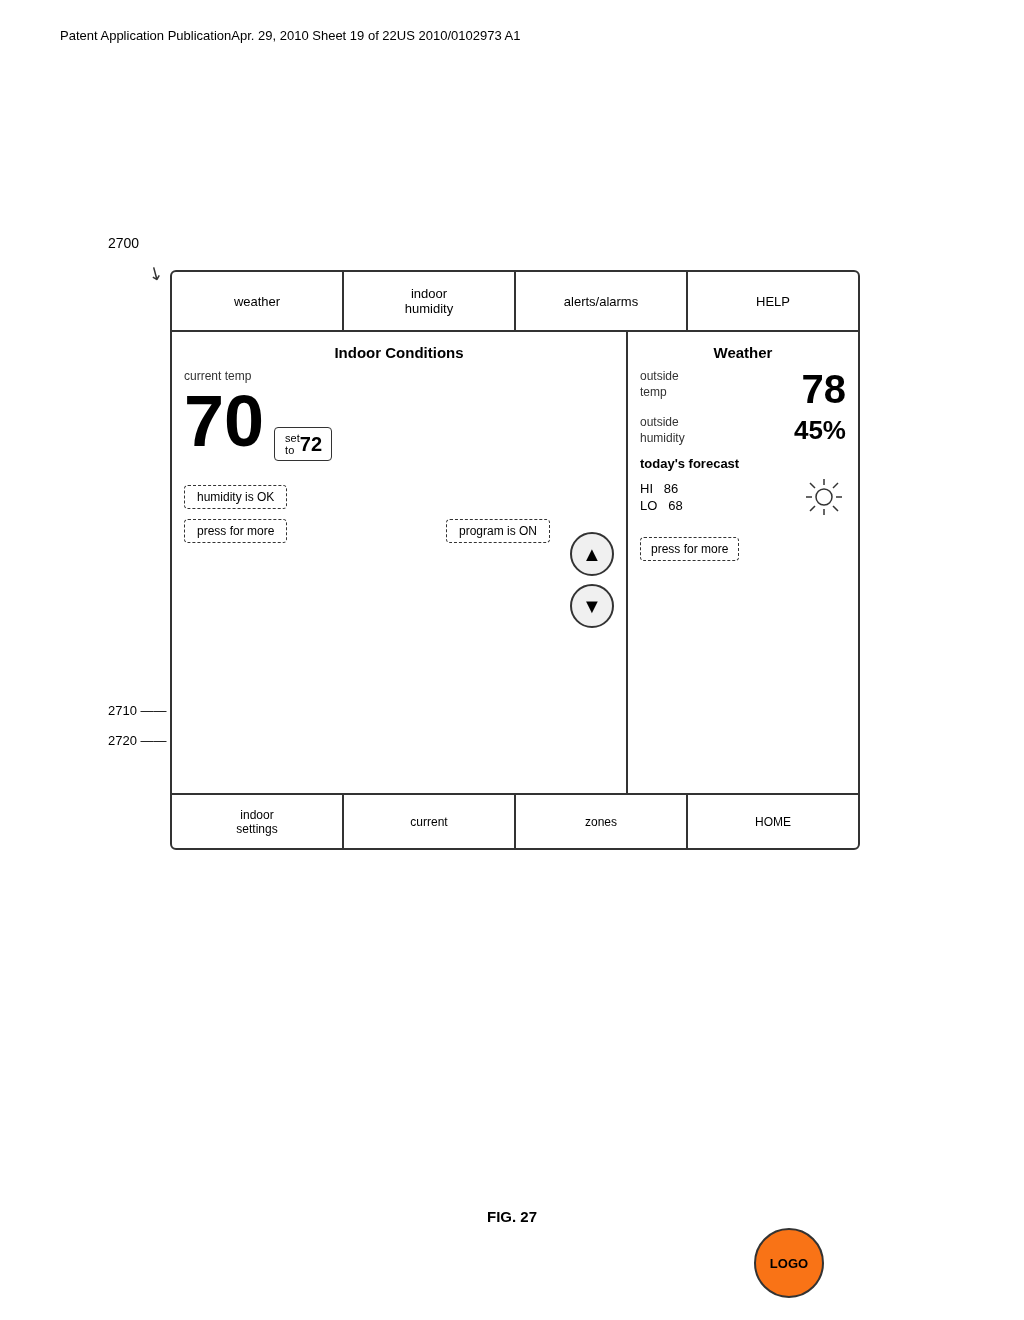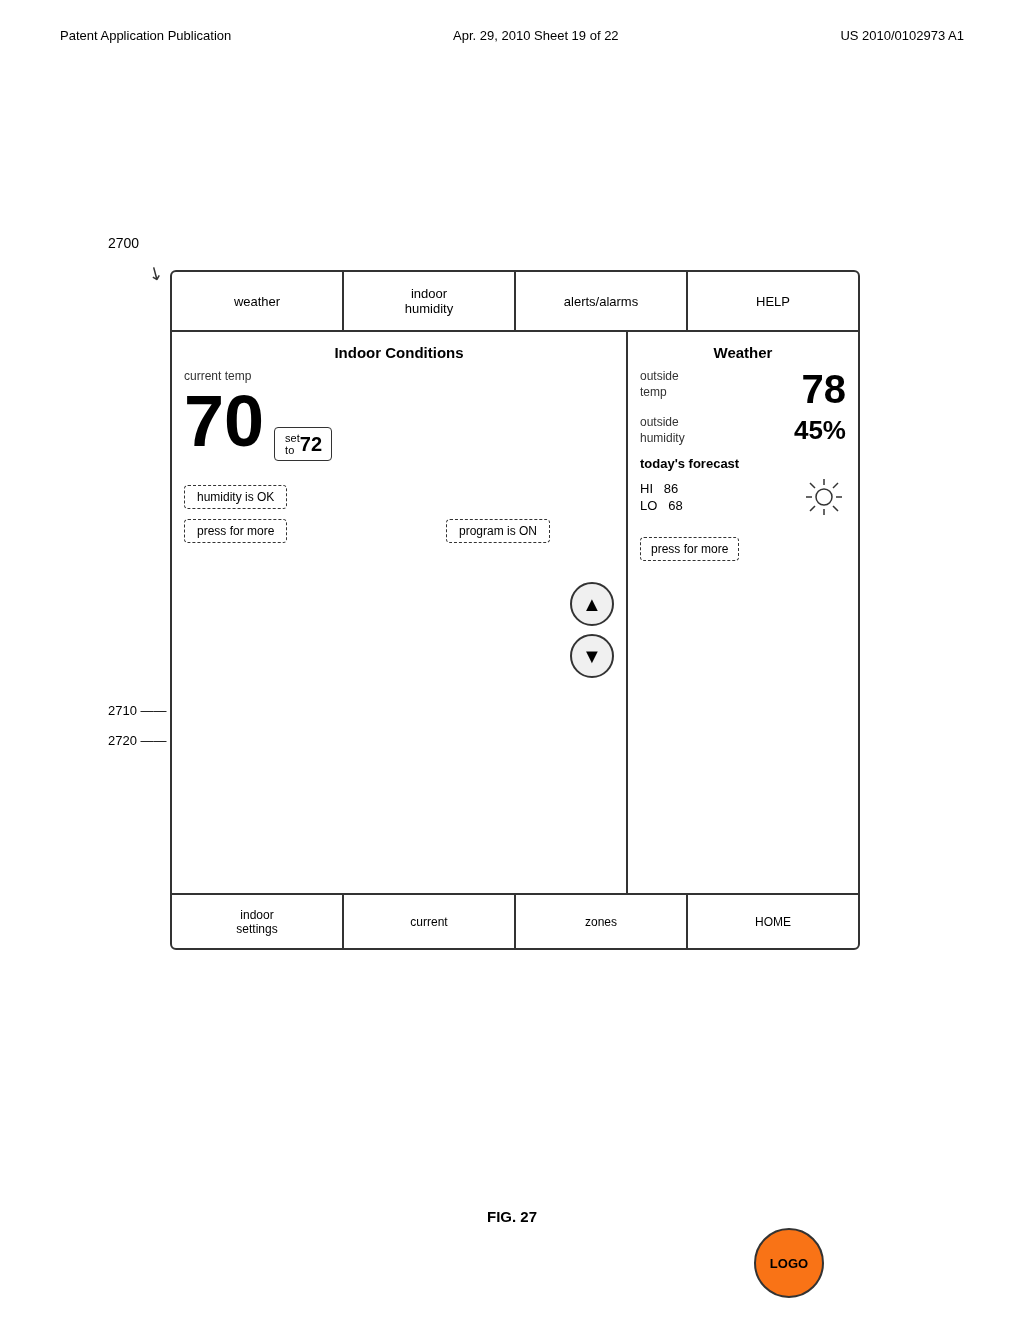--- a/index.html
+++ b/index.html
@@ -12,21 +12,20 @@
       overflow: hidden;
     }
 
     
     .header {
       position: absolute;
       top: 28px;
       left: 60px;
       right: 60px;
       display: flex;
-      justify-content: space-between;
       align-items: center;
       font-size: 13px;
     }
 
     
     .fig-label {
       position: absolute;
       bottom: 95px;
       left: 50%;
       transform: translateX(-50%);
@@ -49,21 +48,21 @@
       transform: rotate(30deg);
       color: #333;
     }
 
     
     .outer-container {
       position: absolute;
       top: 270px;
       left: 170px;
       width: 690px;
-      height: 680px;
+      height: 580px;
       border: 2px solid #333;
       border-radius: 6px;
       background: #fff;
       display: flex;
       flex-direction: column;
     }
 
     
     .top-nav {
       display: flex;

